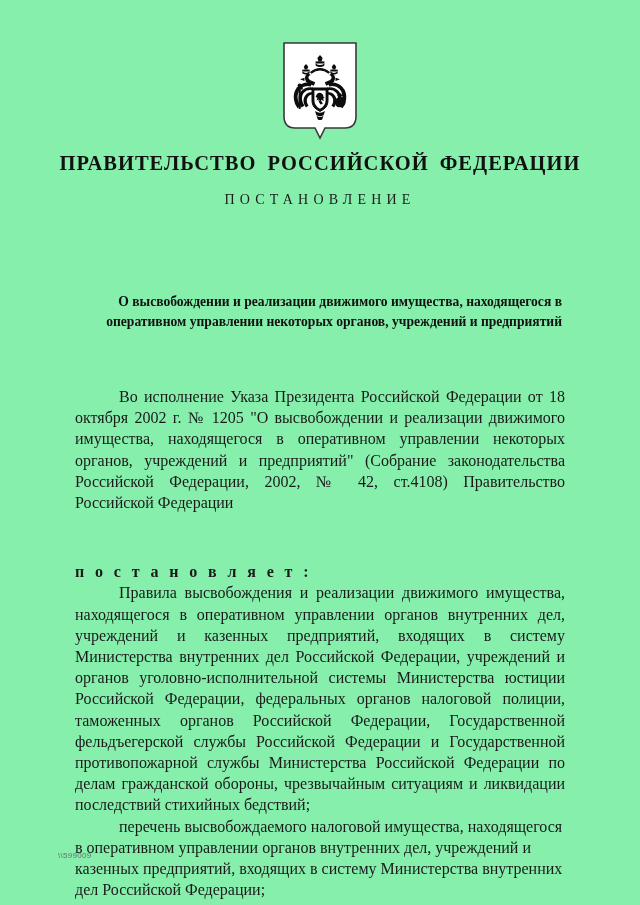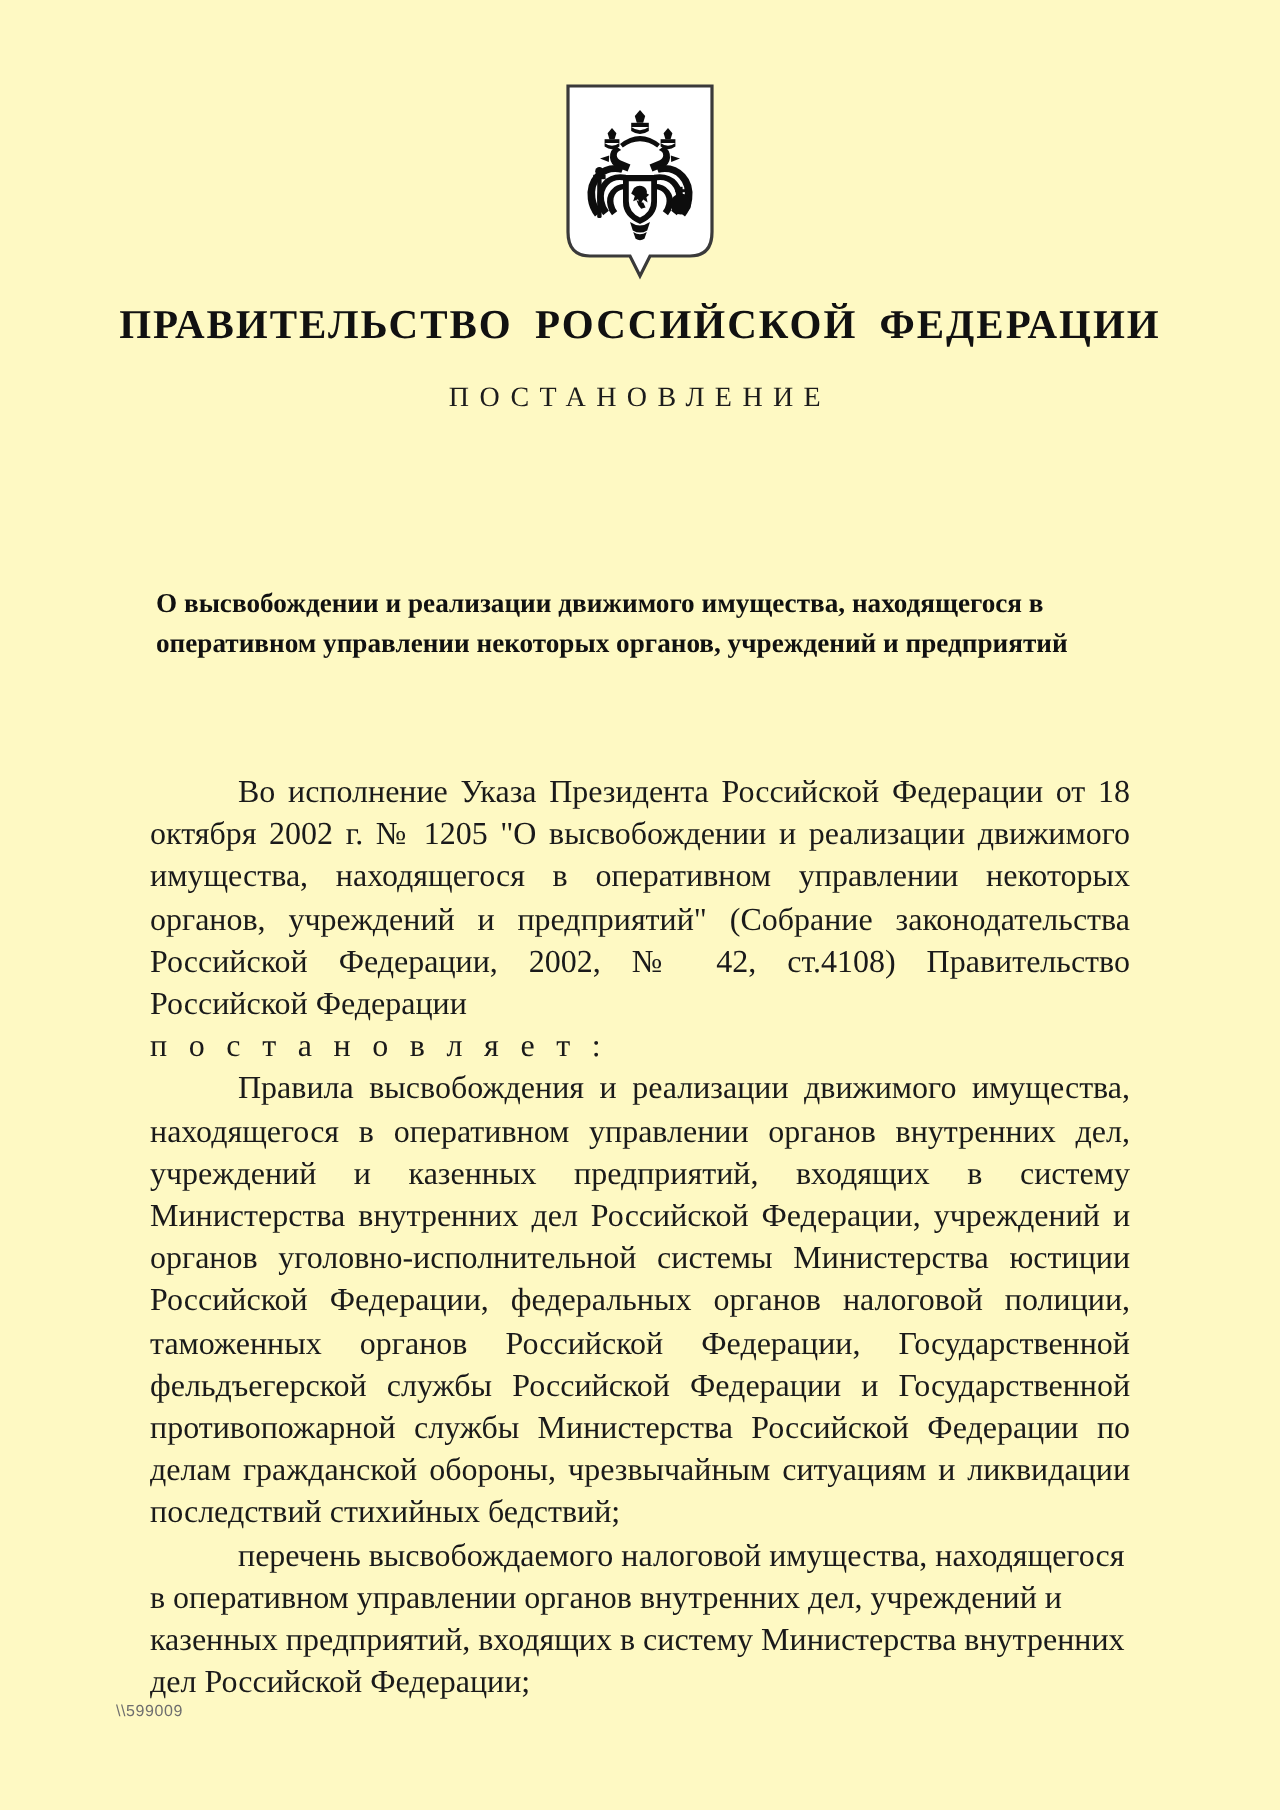--- a/index.html
+++ b/index.html
@@ -12,21 +12,21 @@
     height: 905px;
     position: relative;
     font-family: "Liberation Serif", "DejaVu Serif", serif;
     color: #1a1a1a;
     overflow: hidden;
   }
 
   .page {
     position: absolute;
     inset: 0;
-    background: #fef9c3;
+    background: #86efac;
   }
 
   
   .emblem-wrap {
     position: absolute;
     top: 42px;
     left: 0;
     right: 0;
     display: flex;
     justify-content: center;
@@ -80,21 +80,21 @@
     letter-spacing: 0.6px;
     color: #2a2a2a;
   }
 
   
   .subject {
     position: absolute;
     top: 292px;
     left: 78px;
     width: 484px;
-    text-align: left;
+    text-align: right;
     font-size: 13.6px;
     font-weight: bold;
     line-height: 20px;
     color: #111;
   }
 
   
   .body-text {
     position: absolute;
     top: 386px;
@@ -107,23 +107,24 @@
   .body-text p {
     margin: 0;
     text-align: justify;
     text-indent: 44px;
   }
   .body-text p.lastflush {
     text-align: left;
   }
   .decrees {
     display: block;
-    font-weight: normal;
+    font-weight: bold;
     letter-spacing: 3.4px;
     text-indent: 0;
+    margin-top: 48px;
   }
 
   
   .footer-code {
     position: absolute;
     left: 58px;
     top: 851px;
     font-size: 8px;
     font-family: "Liberation Sans", sans-serif;
     color: #6e6e6e;

